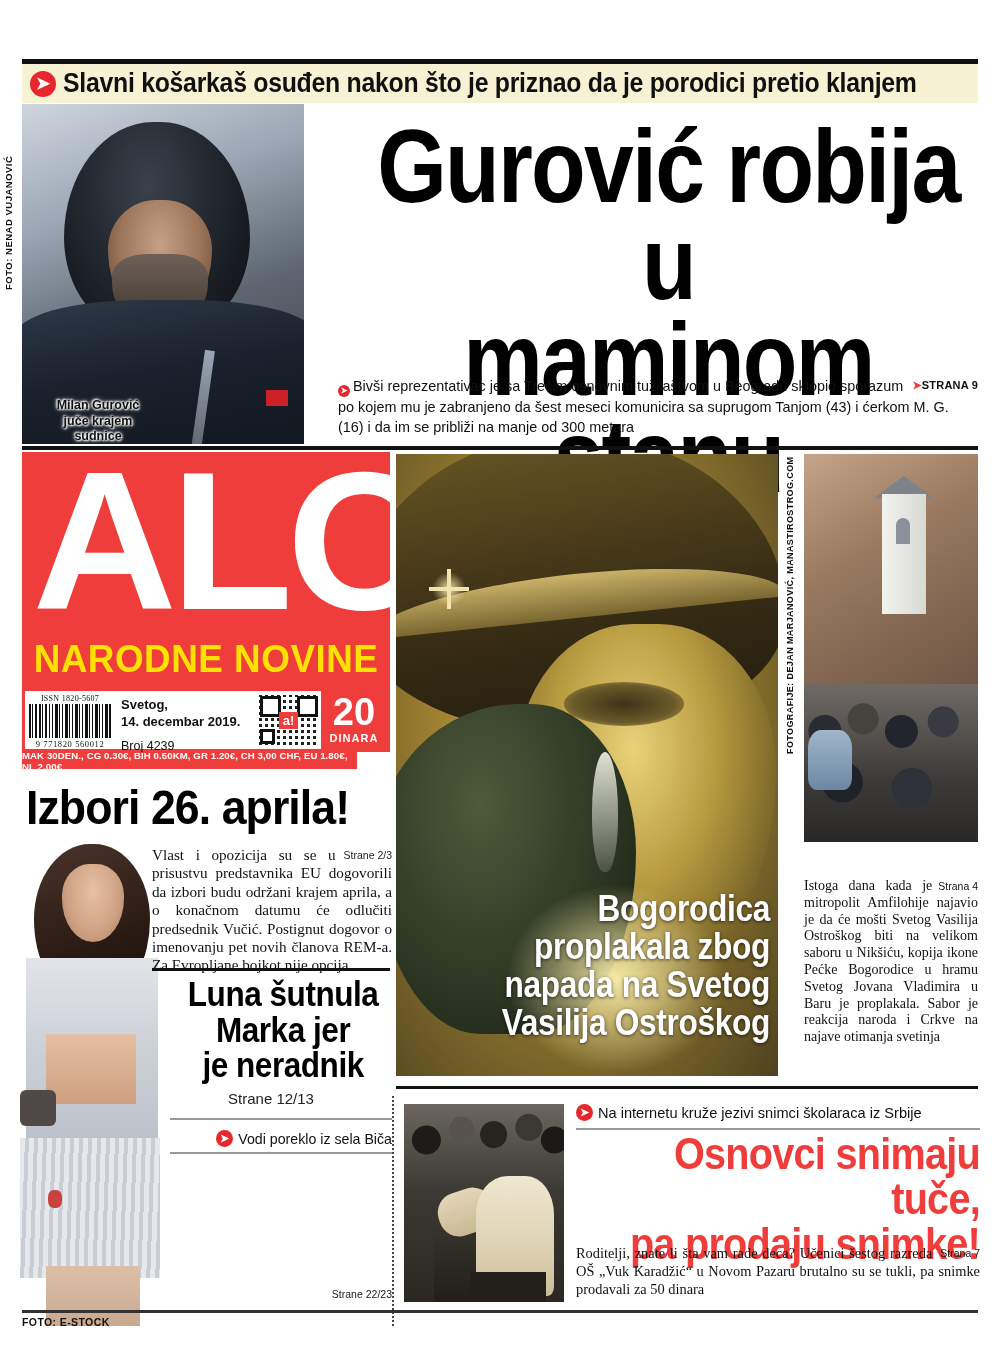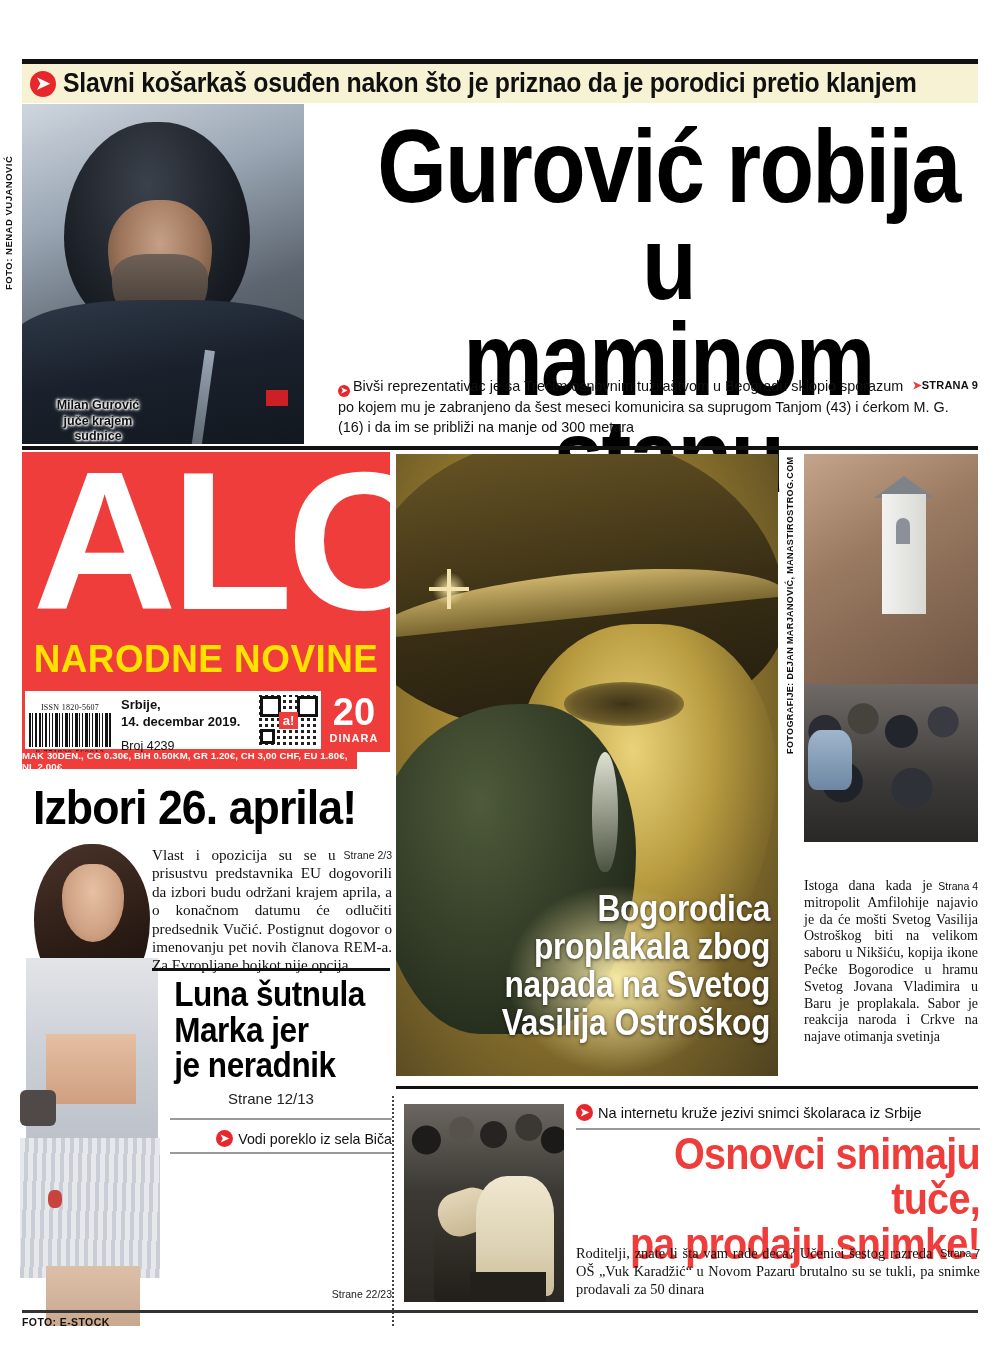--- a/index.html
+++ b/index.html
@@ -125,21 +125,21 @@
     color: #ffe200; font-weight: bold; font-size: 38px; letter-spacing: 0.5px;
     font-family: "Liberation Sans Narrow","Liberation Sans", sans-serif;
     transform: scaleX(0.97); transform-origin: center;
   }
 
   .infobar {
     position: absolute; left: 22px; top: 688px; width: 368px; height: 64px;
     background: #fff; border: 3px solid #ee3d3a;
     display: flex; align-items: stretch;
   }
-  .barcode { width: 88px; padding: 12px 2px 2px 4px; position: relative; }
+  .barcode { width: 88px; padding: 3px 2px 2px 4px; position: relative; }
   .barcode .issn {
     font-family: "Liberation Serif", serif; font-size: 8px; letter-spacing: 0.3px;
     text-align: center; color: #111;
   }
   .barcode .bars {
     height: 34px; margin-top: 1px;
     background: repeating-linear-gradient(90deg,
       #111 0 1.5px, #fff 1.5px 3px, #111 3px 4px, #fff 4px 6.5px,
       #111 6.5px 8.5px, #fff 8.5px 10px);
   }
@@ -190,21 +190,20 @@
     background: #ee3d3a; color: #fff; font-size: 9.6px; font-weight: bold;
     display: flex; align-items: center; justify-content: center; letter-spacing: 0.1px;
   }
 
   
   .izbori-head {
     position: absolute; left: 26px; top: 784px; width: 364px;
     font-family: "Liberation Sans Narrow","Liberation Sans", sans-serif;
     font-weight: bold; font-size: 48px; color: #000; letter-spacing: -1px;
     line-height: 1;
-    margin-left: 7px;
   }
   .izbori-head span { display: inline-block; transform: scaleX(0.93); transform-origin: left; }
 
   .luna-photo {
     position: absolute; left: 12px; top: 838px; width: 150px; height: 488px;
     overflow: hidden;
   }
   .luna-photo .hair {
     position: absolute; left: 22px; top: 6px; width: 116px; height: 150px;
     background: linear-gradient(160deg,#4a342a 0%,#2b1c15 60%,#1a100c 100%);
@@ -247,21 +246,21 @@
   }
   .izbori-body .strane {
     float: right; font-family: "Liberation Sans", sans-serif;
     font-size: 10.5px; color: #222; margin-top: 3px; margin-left: 8px;
   }
 
   .rule-thin-1 {
     position: absolute; left: 152px; top: 968px; width: 238px; height: 3px; background: #111;
   }
   .luna-head {
-    position: absolute; left: 150px; top: 976px; width: 242px; text-align: left;
+    position: absolute; left: 150px; top: 976px; width: 242px; text-align: center;
     font-family: "Liberation Sans Narrow","Liberation Sans", sans-serif;
     font-weight: bold; font-size: 35px; line-height: 1.02; color: #000;
     letter-spacing: -0.5px;
   }
   .luna-head div { transform: scaleX(0.9); transform-origin: right; }
   .luna-strane {
     position: absolute; left: 150px; top: 1090px; width: 242px; text-align: center;
     font-size: 15px; color: #222;
   }
   .rule-thin-2 {
@@ -528,21 +527,21 @@
     <div class="narodne">NARODNE NOVINE</div>
   </div>
 
   <div class="infobar">
     <div class="barcode">
       <div class="issn">ISSN  1820-5607</div>
       <div class="bars"></div>
       <div class="digits">9  771820 560012</div>
     </div>
     <div class="dateblock">
-      <div>Srbije,</div>
+      <div>Svetog,</div>
       <div>14. decembar 2019.</div>
       <div class="broj">Broj 4239</div>
     </div>
     <div class="qr">
       <div class="corner3"></div>
       <div class="qmark">a!</div>
     </div>
     <div class="price">
       <div class="num">20</div>
       <div class="cur">DINARA</div>

